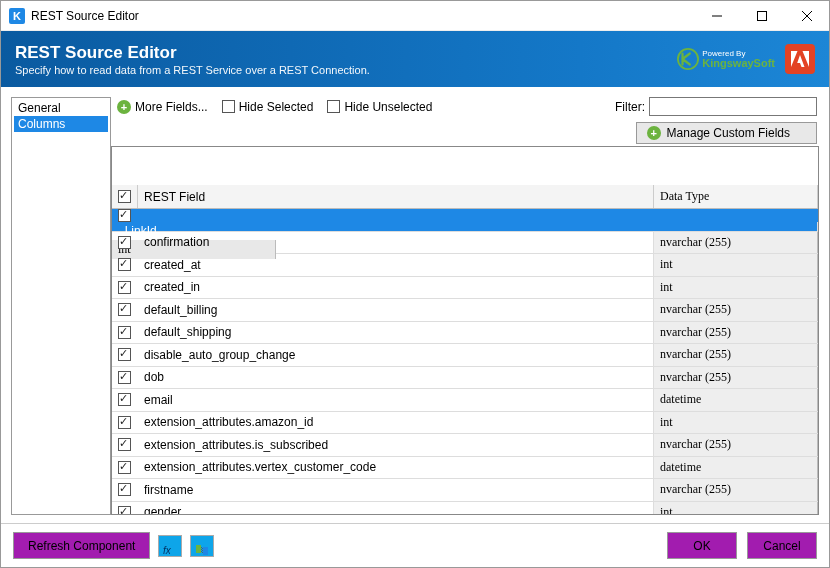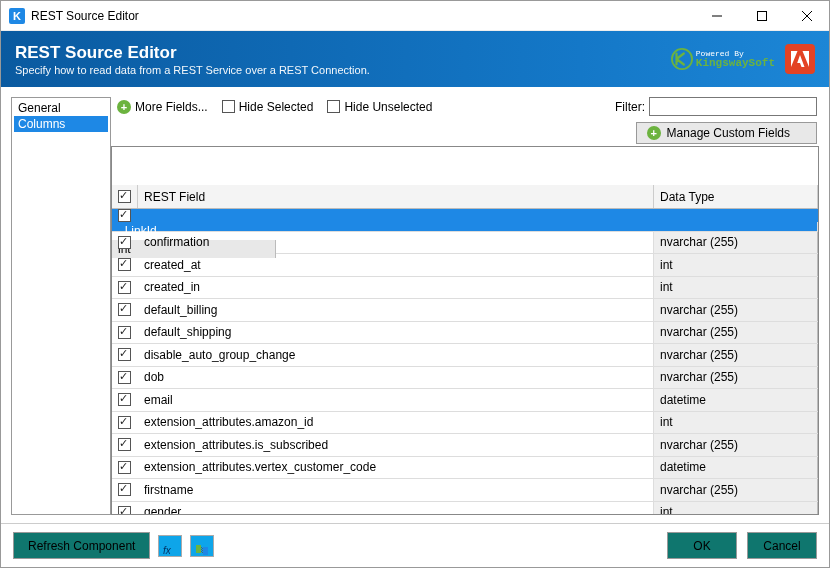--- a/index.html
+++ b/index.html
@@ -10,21 +10,21 @@
   .title-text { flex: 1; font-size: 12px; }
   .win-controls { display: flex; }
   .win-btn { width: 45px; height: 30px; display: flex; align-items: center; justify-content: center; cursor: default; }
   .banner { height: 56px; background: linear-gradient(90deg, #0a5aa0 0%, #1478c8 70%, #1c86d6 100%); display: flex; align-items: center; padding: 0 14px; position: relative; }
   .banner-left { color: #fff; }
   .banner-title { font-size: 17px; font-weight: 600; margin-bottom: 1px; }
   .banner-sub { font-size: 11px; opacity: 0.95; }
   .banner-right { margin-left: auto; display: flex; align-items: center; gap: 10px; }
   .kwsoft { display:flex; align-items:center; gap:3px; }
   .kwsoft-logo { width: 22px; height: 22px; }
-  .kwsoft-text { font-size: 11px; color: #fff; line-height: 1; font-family: Liberation Mono, monospace; }
+  .kwsoft-text { font-size: 11px; color: #fff; line-height: 1; }
   .kwsoft-text .pb { font-size: 8px; display:block; }
   .adobe { width: 30px; height: 30px; background:#e34224; border-radius: 4px; display:flex; align-items:center; justify-content:center; }
   .content { flex: 1; display: flex; padding: 10px 10px 0 10px; gap: 0; min-height: 0; }
   .sidebar { width: 100px; border: 1px solid #999; background: #fff; padding: 2px; }
   .side-item { padding: 1px 4px; cursor: default; font-size: 12px; }
   .side-item.selected { background: #1e88e5; color: #fff; }
   .main { flex: 1; display: flex; flex-direction: column; min-height: 0; }
   .toolbar1 { display: flex; align-items: center; gap: 14px; padding: 0 2px 6px 6px; }
   .plus-icon { width: 14px; height: 14px; border-radius: 7px; background: #6cb33f; color: #fff; display:inline-flex; align-items:center; justify-content:center; font-size: 11px; font-weight:bold; }
   .more-fields { display:inline-flex; align-items:center; gap:4px; cursor:default; }
@@ -38,26 +38,26 @@
   .grid-head { display:flex; background: #8b5cf6; border-bottom: 1px solid #bbb; height: 24px; margin-top: 38px; }
   .grid-body { flex:1; overflow-y:scroll; }
   .row { display:flex; height: 22.5px; border-bottom: 1px solid #ddd; align-items:stretch; }
   .row.sel { background: #1e88e5; color: #fff; flex-direction: column; }
   .col-chk { width: 26px; display:flex; align-items:center; justify-content:center; border-right: 1px solid #ddd; }
   .row .col-chk { border-right-color: transparent; }
   .chk { width:13px; height:13px; border:1px solid #555; background:#fff; position:relative; display:inline-block; }
   .chk::after { content:"✓"; position:absolute; top:-2px; left:0px; font-size:11px; color:#222; }
   .row.sel .chk { background:#fff; border-color:#555; }
   .col-field { flex:1; padding: 2px 6px; display:flex; align-items:center; border-right: 1px solid #ddd; }
-  .col-type { width: 164px; padding: 2px 6px; display:flex; align-items:center; background: #eeeeee; border-right: 1px solid #bbb; }
+  .col-type { width: 164px; padding: 2px 6px; display:flex; align-items:center; background: #eeeeee; border-right: 1px solid #bbb; font-family: Liberation Serif, serif; }
   .row.sel .col-type { background: #e8e8e8; color:#000; }
   .grid-head .col-chk, .grid-head .col-field, .grid-head .col-type { background:#f4f4f4; border-right: 1px solid #ccc; color:#000; }
   .grid-head .col-field { font-weight: normal; }
   .footer { height: 44px; border-top: 1px solid #ccc; display:flex; align-items:center; padding: 0 12px; gap: 8px; margin-top:8px; }
-  .btn { height: 27px; border: 1px solid #999; background: #0f766e; font-size:12px; display:inline-flex; align-items:center; justify-content:center; padding: 0 14px; cursor:default; }
+  .btn { height: 27px; border: 1px solid #999; background: #a21caf; font-size:12px; display:inline-flex; align-items:center; justify-content:center; padding: 0 14px; cursor:default; }
   .btn.wide { min-width: 70px; text-align: center; }
   .icon-btn { width: 24px; height: 22px; border:1px solid #aaa; background:#0ea5e9; display:inline-flex; align-items:flex-end; justify-content:center; cursor:default; }
   .footer-right { margin-left:auto; display:flex; gap:10px; }
   svg { display:block; }
 </style>
 </head>
 <body>
 
 <div class="window">
 

